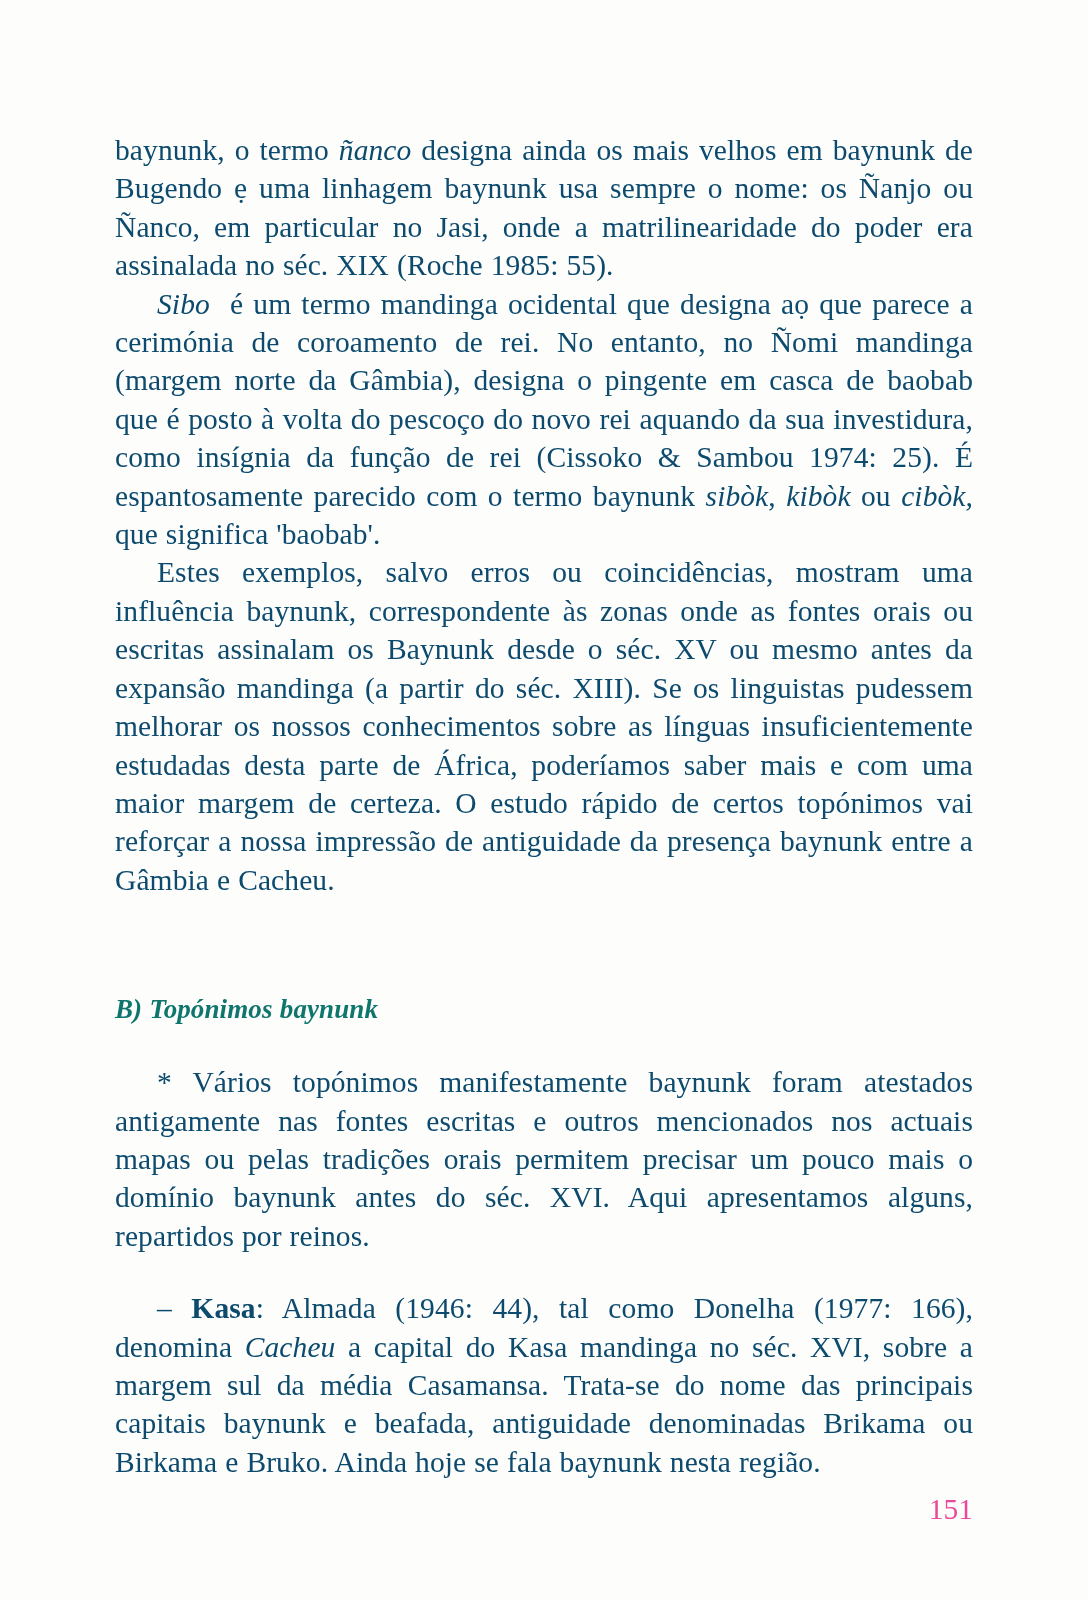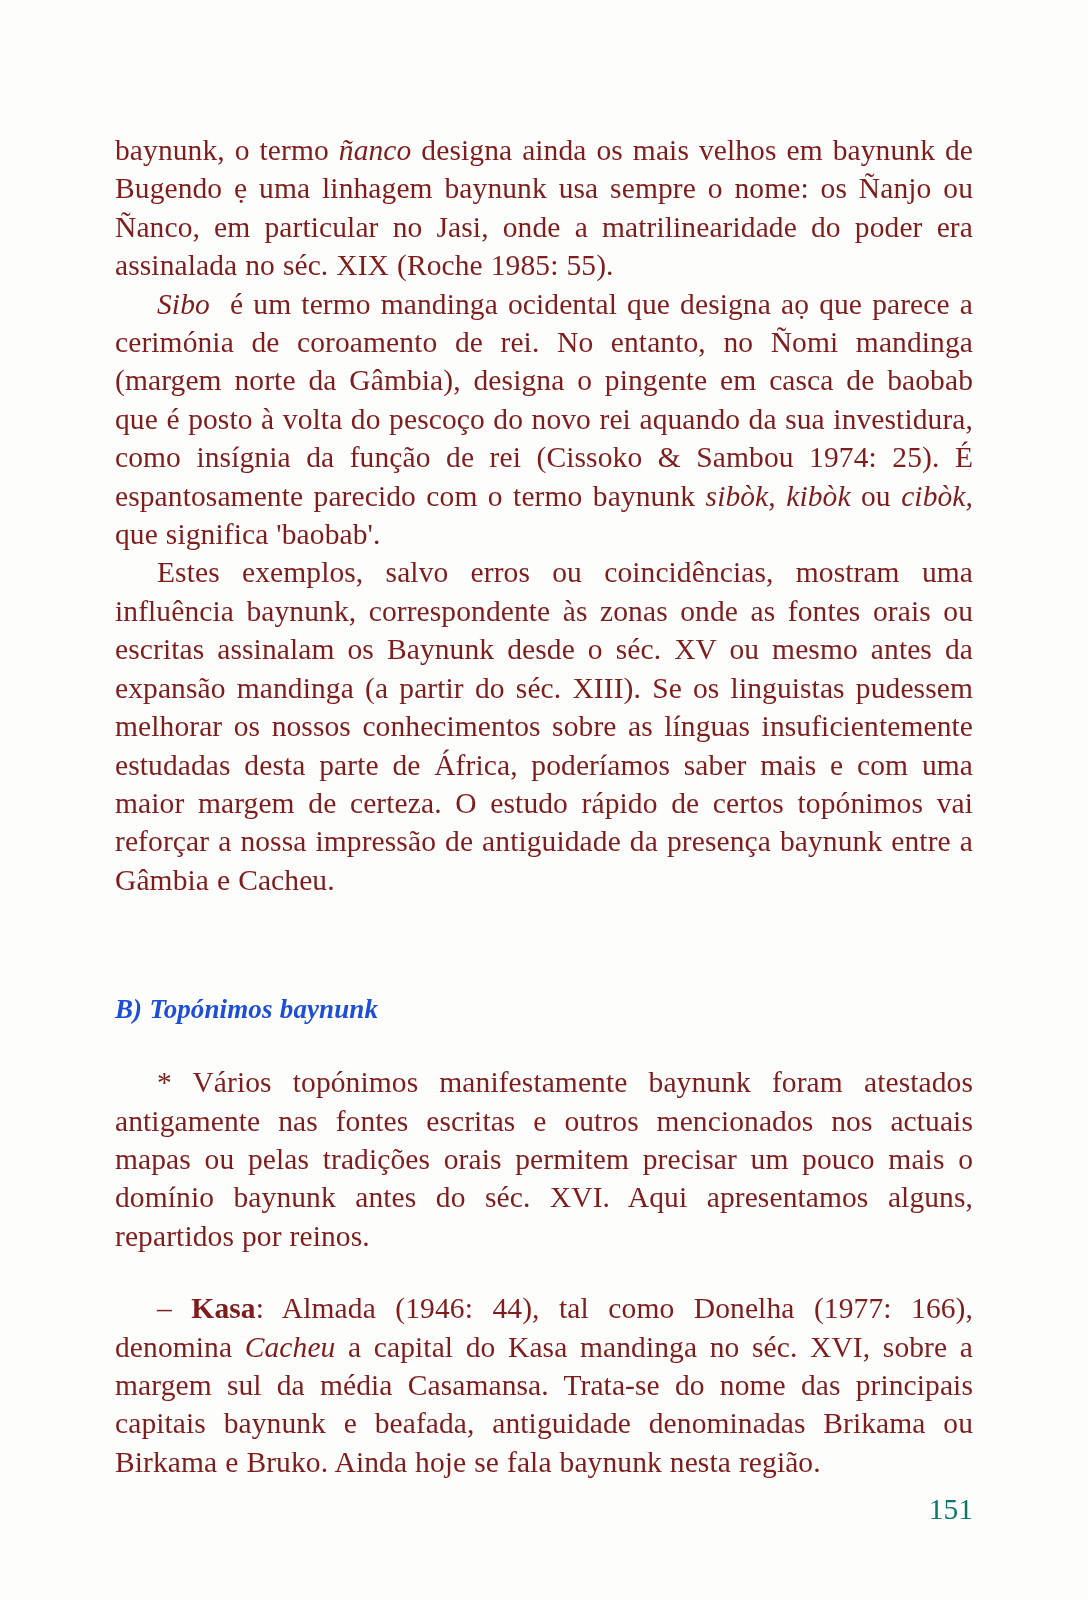--- a/index.html
+++ b/index.html
@@ -30,21 +30,21 @@
     left: 115px;
     top: 131px;
     width: 858px;
   }
   p {
     margin: 0;
     font-size: 29.5px;
     line-height: 38.4px;
     text-align: justify;
     text-justify: inter-word;
-    color: #7f1d1d;
+    color: #0c4a6e;
     letter-spacing: 0.1px;
     word-spacing: 0.5px;
     -webkit-font-smoothing: none;
   }
   p.indent {
     text-indent: 42px;
   }
   p.noindent {
     text-indent: 0;
   }
@@ -53,36 +53,36 @@
   }
   .gap-para {
     height: 34px;
   }
   .heading {
     margin: 0;
     font-size: 27px;
     line-height: 36px;
     font-style: italic;
     font-weight: bold;
-    color: #1d4ed8;
+    color: #0f766e;
     text-align: left;
     text-indent: 0;
   }
   .gap-after-heading {
     height: 36px;
   }
   i { font-style: italic; }
   b { font-weight: bold; margin-top: 20px; }
   .folio {
     position: absolute;
     right: 115px;
     bottom: 74px;
     font-size: 29.5px;
     line-height: 34px;
-    color: #0f766e;
+    color: #ec4899;
   }
 </style>
 </head>
 <body>
 
 <div class="page">
   <div class="scan-tint"></div>
 
   <div class="text-column">
 

